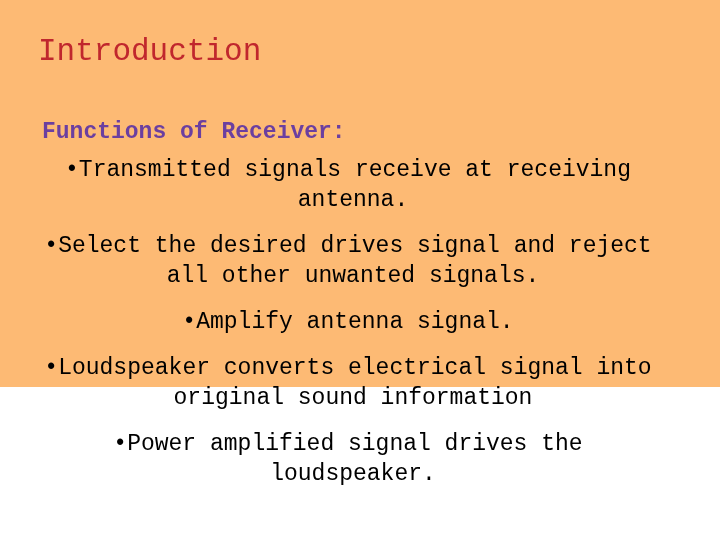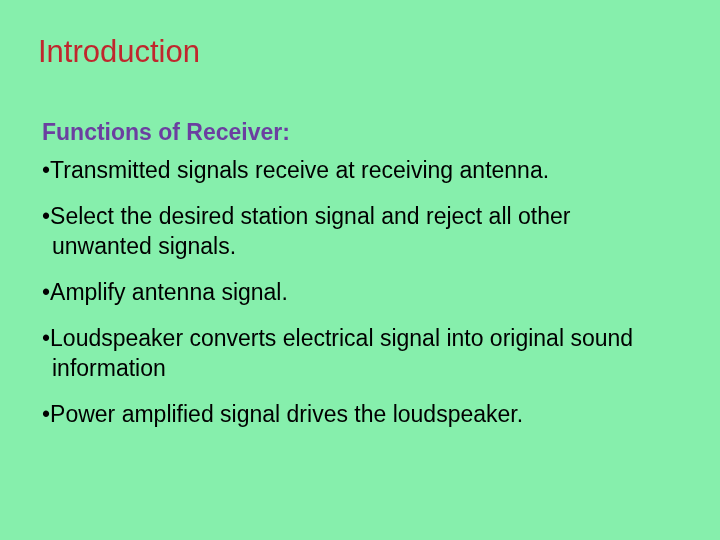--- a/index.html
+++ b/index.html
@@ -9,23 +9,24 @@
   body {
     width: 720px;
     height: 540px;
     background: #ffffff;
     font-family: "Liberation Sans", sans-serif;
     overflow: hidden;
   }
   .slide {
     position: relative;
     width: 720px;
-    height: 540px;
-    background: #86efac;
+    height: 387px;
+    background: #fdba74;
     box-sizing: border-box;
+    font-family: Liberation Mono, monospace;
   }
   .slide-title {
     position: absolute;
     left: 38px;
     top: 33px;
     font-size: 31px;
     line-height: 38px;
     font-weight: 400;
     color: #C0272D;
     letter-spacing: 0px;
@@ -42,20 +43,21 @@
     line-height: 33px;
     font-weight: bold;
     color: #6B3FA0;
     margin: 12px 0 6px 0;
     letter-spacing: 0px;
   }
   .bullet-list {
     list-style: none;
     margin: 0;
     padding: 0;
+    text-align: center;
   }
   .bullet-item {
     position: relative;
     font-size: 23px;
     line-height: 30px;
     color: #000000;
     padding-left: 10px;
     margin-bottom: 16px;
     text-indent: -10px;
   }
@@ -72,20 +74,20 @@
 <div class="slide">
 
   <div class="slide-title">Introduction</div>
 
   <div class="body-block">
 
     <div class="section-heading">Functions of Receiver:</div>
 
     <ul class="bullet-list">
       <li class="bullet-item"><span class="bullet-dot">•</span><span>Transmitted signals receive at receiving antenna.</span></li>
-      <li class="bullet-item"><span class="bullet-dot">•</span><span>Select the desired station signal and reject all other unwanted signals.</span></li>
+      <li class="bullet-item"><span class="bullet-dot">•</span><span>Select the desired drives signal and reject all other unwanted signals.</span></li>
       <li class="bullet-item"><span class="bullet-dot">•</span><span>Amplify antenna signal.</span></li>
       <li class="bullet-item"><span class="bullet-dot">•</span><span>Loudspeaker converts electrical signal into original sound information</span></li>
       <li class="bullet-item"><span class="bullet-dot">•</span><span>Power amplified signal drives the loudspeaker.</span></li>
     </ul>
 
   </div>
 </div>
 
 </body></html>

